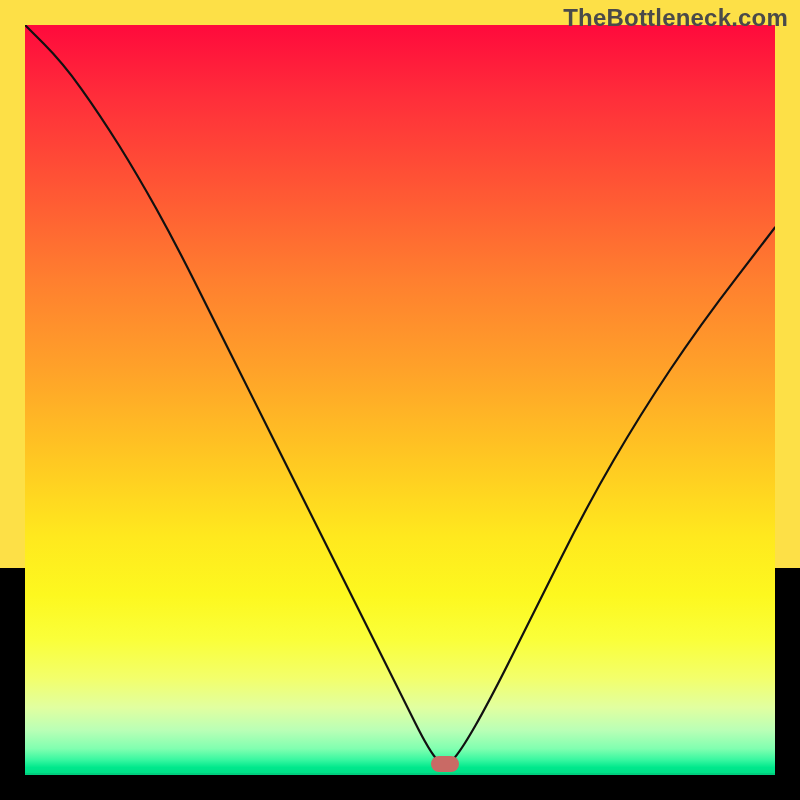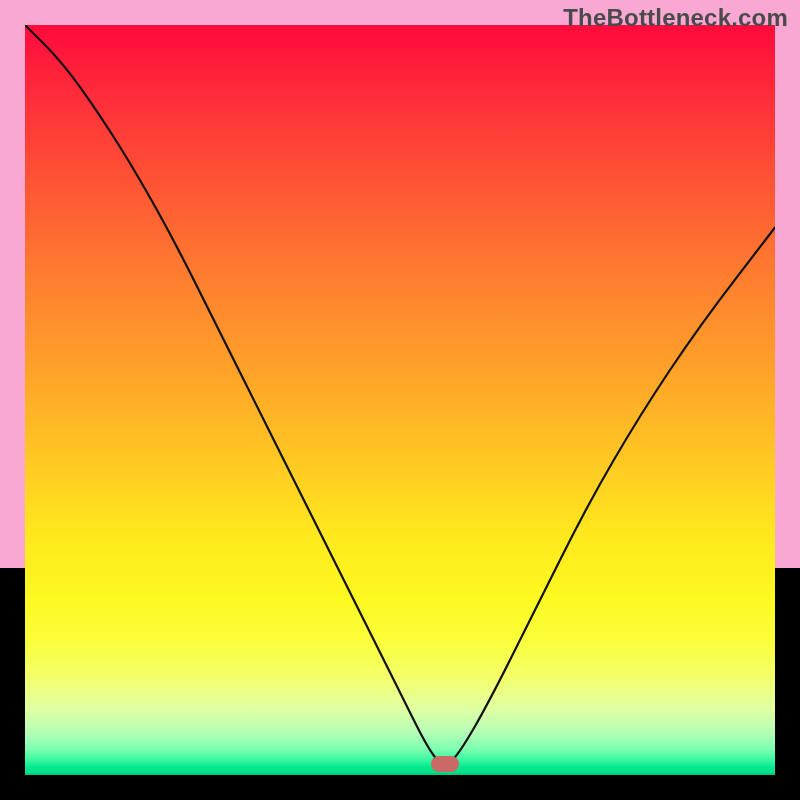--- a/index.html
+++ b/index.html
@@ -8,21 +8,21 @@
     width: 800px;
     height: 800px;
     background: #000;
     font-family: Arial, Helvetica, sans-serif;
     overflow: hidden;
   }
   .frame {
     position: relative;
     width: 800px;
     height: 568px;
-    background: #f9a8d4;
+    background: #fde047;
   }
   .watermark {
     position: absolute;
     top: 4px;
     right: 12px;
     color: #4a4a4a;
     font-size: 24px;
     font-weight: 600;
     letter-spacing: 0.2px;
     z-index: 10;

